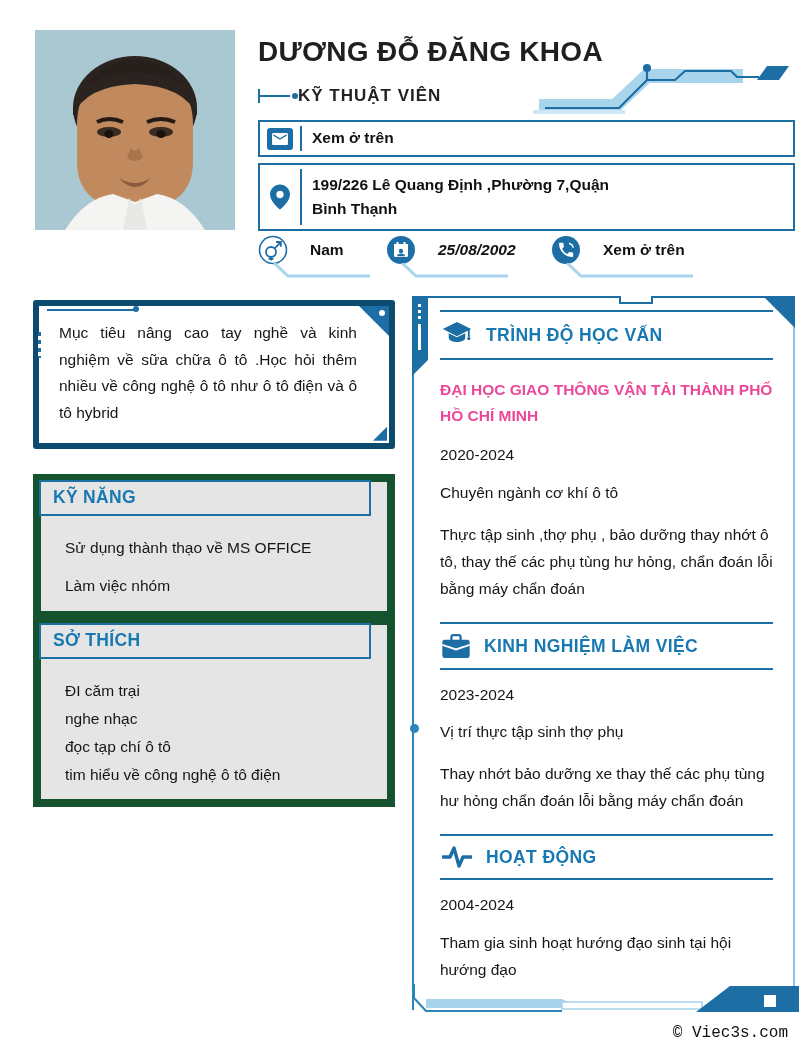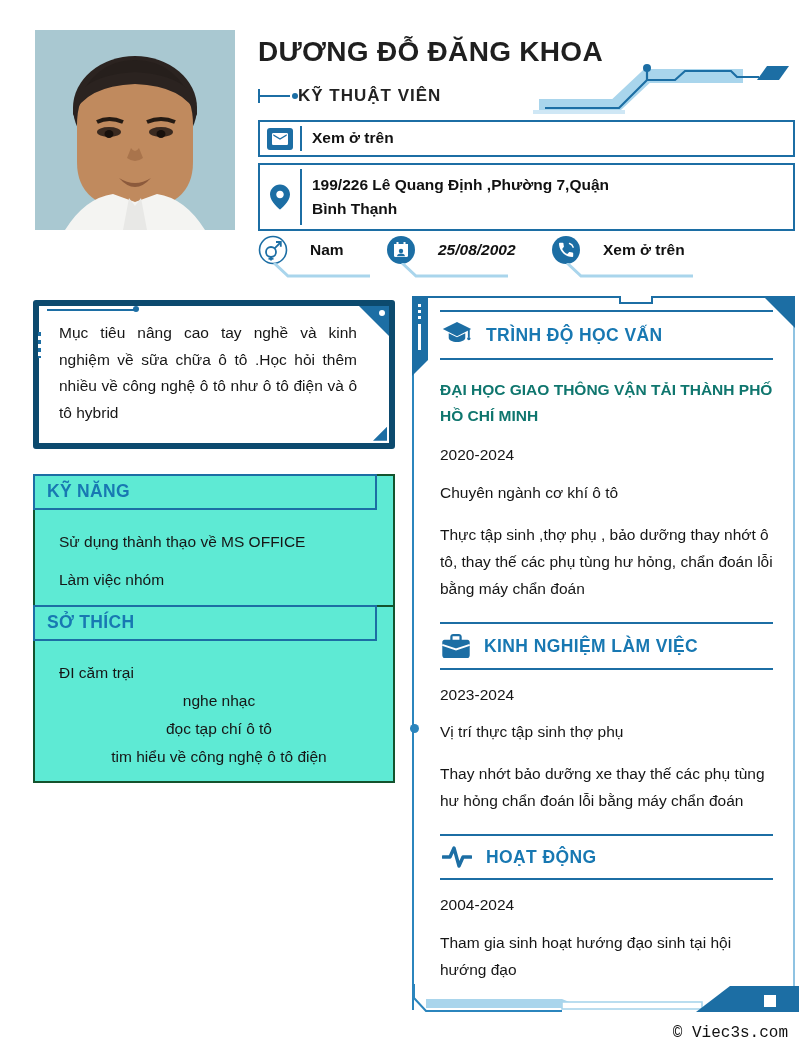--- a/index.html
+++ b/index.html
@@ -47,46 +47,46 @@
   .obj-topline { position:absolute; top:3px; left:8px; width:88px; height:2px; background:#1c6ea4; }
   .obj-topdot { position:absolute; top:0; left:94px; width:6px; height:6px; border-radius:50%; background:#1c6ea4; }
   .obj-corner-tr { position:absolute; top:0; right:0; width:30px; height:30px; background:#1c6ea4;
                    clip-path:polygon(0 0,100% 0,100% 100%); }
   .obj-corner-dot { position:absolute; top:4px; right:4px; width:6px; height:6px; border-radius:50%; background:#fff; }
   .obj-corner-br { position:absolute; bottom:2px; right:2px; width:14px; height:14px; background:#1c6ea4;
                    clip-path:polygon(100% 0,100% 100%,0 100%); }
   .obj-dots { position:absolute; left:-1px; top:26px; width:3px; height:26px;
               background:repeating-linear-gradient(#1c6ea4 0 4px, #fff 4px 8px); }
 
-  .sec-box { border:2px solid #14532d; background:#5eead4; padding-bottom:12px; margin-top:-2px; }
+  .sec-box { border:8px solid #14532d; background:#e5e5e5; padding-bottom:12px; margin-top:-2px; }
   .sec-box.first { margin-top:25px; }
   .sec-head { border:2px solid #1c6ea4; margin:-2px 16px 0 -2px; padding:5px 12px 6px 12px; }
   .sec-head span { font-size:17.5px; font-weight:700; color:#1878b2; letter-spacing:.3px; }
   .sec-items { padding:6px 14px 0 24px; }
   .sec-item { font-size:15.5px; color:#161616; line-height:1.6; }
   .sec-item.spaced { margin-top:14px; }
-  .sec-item.tight { margin-top:3px;text-align:center; }
+  .sec-item.tight { margin-top:3px; }
 
   
   .right-col { position:absolute; left:412px; top:296px; width:383px; height:714px;
                border-top:2px solid #1c6ea4; border-left:2px solid #2b85bd; border-right:2px solid #8fc3e2; }
   .rc-tab { position:absolute; left:-2px; top:-2px; width:16px; height:80px; background:#1c6ea4;
             clip-path:polygon(0 0,100% 0,100% 80%,0 100%); }
   .rc-tab i { position:absolute; left:6px; background:#fff; width:3px; display:block; }
   .rc-notch { position:absolute; left:205px; top:-2px; width:34px; height:8px; background:#fff;
               border-left:2px solid #1c6ea4; border-right:2px solid #1c6ea4; border-bottom:2px solid #1c6ea4; }
   .rc-corner-tr { position:absolute; right:-2px; top:-2px; width:32px; height:32px; background:#1c6ea4;
                   clip-path:polygon(0 0,100% 0,100% 100%); }
   .rc-content { position:relative; padding:12px 20px 0 26px; }
 
   .rule { height:2px; background:#1c6ea4; }
   .sec-title-row { display:flex; align-items:center; gap:14px; padding:10px 2px; }
   .sec-title { font-size:17.5px; font-weight:700; color:#1878b2; letter-spacing:.4px; }
 
-  .org-name { font-size:15.5px; font-weight:700; color:#0f766e; line-height:1.7; margin-top:17px; }
+  .org-name { font-size:15.5px; font-weight:700; color:#ec4899; line-height:1.7; margin-top:17px; }
   .period { font-size:15.5px; color:#161616; margin-top:16px; }
   .body-line { font-size:15.5px; color:#161616; line-height:1.72; margin-top:16px; }
   .position-row { position:relative; margin-top:16px; }
   .tl-dot { position:absolute; left:-30px; top:4px; width:9px; height:9px; border-radius:50%; background:#2b85bd; }
   .rc-bottom { position:absolute; left:-2px; bottom:-2px; width:387px; height:28px; }
 
   
   .footer-credit { position:absolute; right:12px; top:1024px; font-family:"Liberation Mono","DejaVu Sans Mono",monospace;
                    font-size:16px; color:#111; }
 </style>

